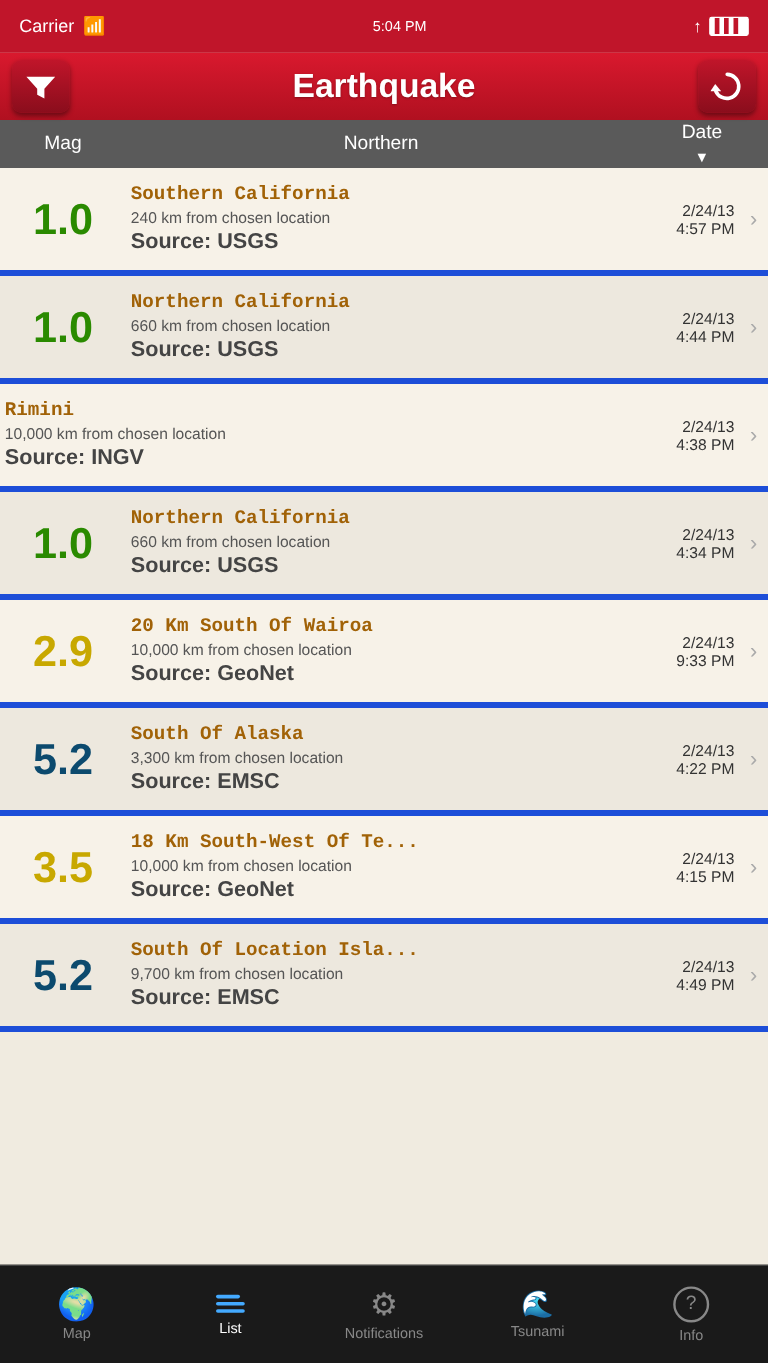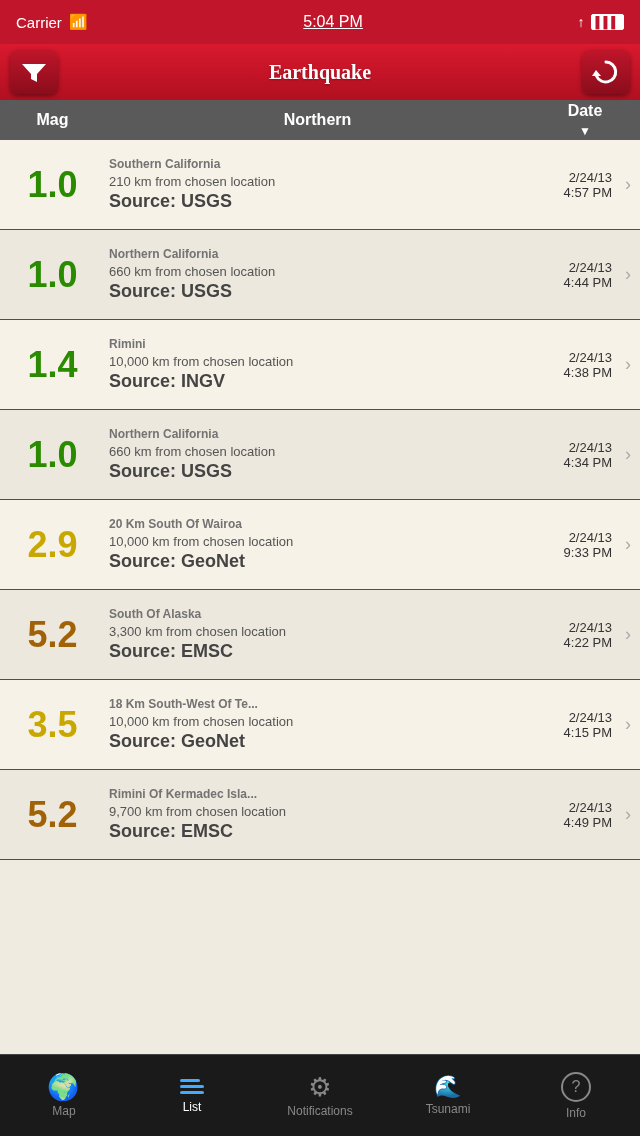--- a/index.html
+++ b/index.html
@@ -19,21 +19,21 @@
       background: #c0152a;
       display: flex;
       align-items: center;
       justify-content: space-between;
       padding: 4px 16px;
       color: white;
       font-size: 15px;
       font-weight: 500;
     }
     .status-left { display: flex; align-items: center; gap: 8px; }
-    .status-center { font-size: 16px; font-weight: 500; text-decoration: underline; }
+    .status-center { font-size: 12px; font-weight: 500; }
     .status-right { display: flex; align-items: center; gap: 6px; font-size: 13px; }
 
     
     #header {
       height: 56px;
       background: linear-gradient(180deg, #d9192e 0%, #b01020 100%);
       display: flex;
       align-items: center;
       justify-content: space-between;
       padding: 0 10px;
@@ -45,74 +45,74 @@
       border: none;
       border-radius: 8px;
       display: flex;
       align-items: center;
       justify-content: center;
       cursor: pointer;
       box-shadow: 0 2px 4px rgba(0,0,0,0.4);
     }
     .header-title {
       color: white;
-      font-size: 20px;
+      font-size: 28px;
       font-weight: bold;
       text-shadow: 0 1px 2px rgba(0,0,0,0.3);
-      font-family: Liberation Serif, serif;
     }
 
     
     #col-header {
       height: 40px;
       background: #5a5a5a;
       display: flex;
       align-items: center;
       color: white;
       font-size: 16px;
-      font-weight: bold;
+      font-weight: normal;
     }
     .col-mag { width: 105px; text-align: center; }
     .col-loc { flex: 1; text-align: center; }
     .col-date { width: 110px; text-align: center; display: flex; align-items: center; justify-content: center; gap: 4px; flex-direction: column; }
 
     
     #earthquake-list {
       overflow-y: auto;
       height: calc(1136px - 44px - 56px - 40px - 82px);
     }
     .eq-row {
       display: flex;
       align-items: center;
       background: #f7f2e8;
-      border-bottom: 1px solid #1d4ed8;
+      border-bottom: 5px solid #1d4ed8;
       min-height: 90px;
       cursor: pointer;
     }
     .eq-row:nth-child(even) { background: #ede8de; }
     .eq-mag {
       width: 105px;
       text-align: center;
       font-size: 36px;
       font-weight: bold;
       flex-shrink: 0;
     }
     .mag-green { color: #2a8a00; }
     .mag-yellow { color: #c8a800; }
-    .mag-red { color: #a16207; }
+    .mag-red { color: #0c4a6e; }
 
     .eq-info {
       flex: 1;
       padding: 8px 4px;
     }
     .eq-location {
-      font-size: 12px;
+      font-size: 16px;
       font-weight: bold;
-      color: #737373;
+      color: #a16207;
       margin-bottom: 3px;
+      font-family: Liberation Mono, monospace;
     }
     .eq-distance {
       font-size: 13px;
       color: #555;
       margin-bottom: 2px;
     }
     .eq-source {
       font-size: 18px;
       font-weight: bold;
       color: #444;
@@ -229,21 +229,21 @@
     <span>Date</span>
     <span style="font-size:12px;">▼</span>
   </div>
 </div>
 
 <div id="earthquake-list">
 <div class="eq-row">
       <div class="eq-mag mag-green">1.0</div>
       <div class="eq-info">
         <div class="eq-location">Southern California</div>
-        <div class="eq-distance">210 km from chosen location</div>
+        <div class="eq-distance">240 km from chosen location</div>
         <div class="eq-source">Source: USGS</div>
       </div>
       <div class="eq-date">
         <div>2/24/13</div>
         <div>4:57 PM</div>
       </div>
       <div class="eq-chevron">›</div>
     </div>
     <div class="eq-row">
       <div class="eq-mag mag-green">1.0</div>
@@ -252,21 +252,20 @@
         <div class="eq-distance">660 km from chosen location</div>
         <div class="eq-source">Source: USGS</div>
       </div>
       <div class="eq-date">
         <div>2/24/13</div>
         <div>4:44 PM</div>
       </div>
       <div class="eq-chevron">›</div>
     </div>
     <div class="eq-row">
-      <div class="eq-mag mag-green">1.4</div>
       <div class="eq-info">
         <div class="eq-location">Rimini</div>
         <div class="eq-distance">10,000 km from chosen location</div>
         <div class="eq-source">Source: INGV</div>
       </div>
       <div class="eq-date">
         <div>2/24/13</div>
         <div>4:38 PM</div>
       </div>
       <div class="eq-chevron">›</div>
@@ -319,21 +318,21 @@
       </div>
       <div class="eq-date">
         <div>2/24/13</div>
         <div>4:15 PM</div>
       </div>
       <div class="eq-chevron">›</div>
     </div>
     <div class="eq-row">
       <div class="eq-mag mag-red">5.2</div>
       <div class="eq-info">
-        <div class="eq-location">Rimini Of Kermadec Isla...</div>
+        <div class="eq-location">South Of Location Isla...</div>
         <div class="eq-distance">9,700 km from chosen location</div>
         <div class="eq-source">Source: EMSC</div>
       </div>
       <div class="eq-date">
         <div>2/24/13</div>
         <div>4:49 PM</div>
       </div>
       <div class="eq-chevron">›</div>
     </div>
   </div>

